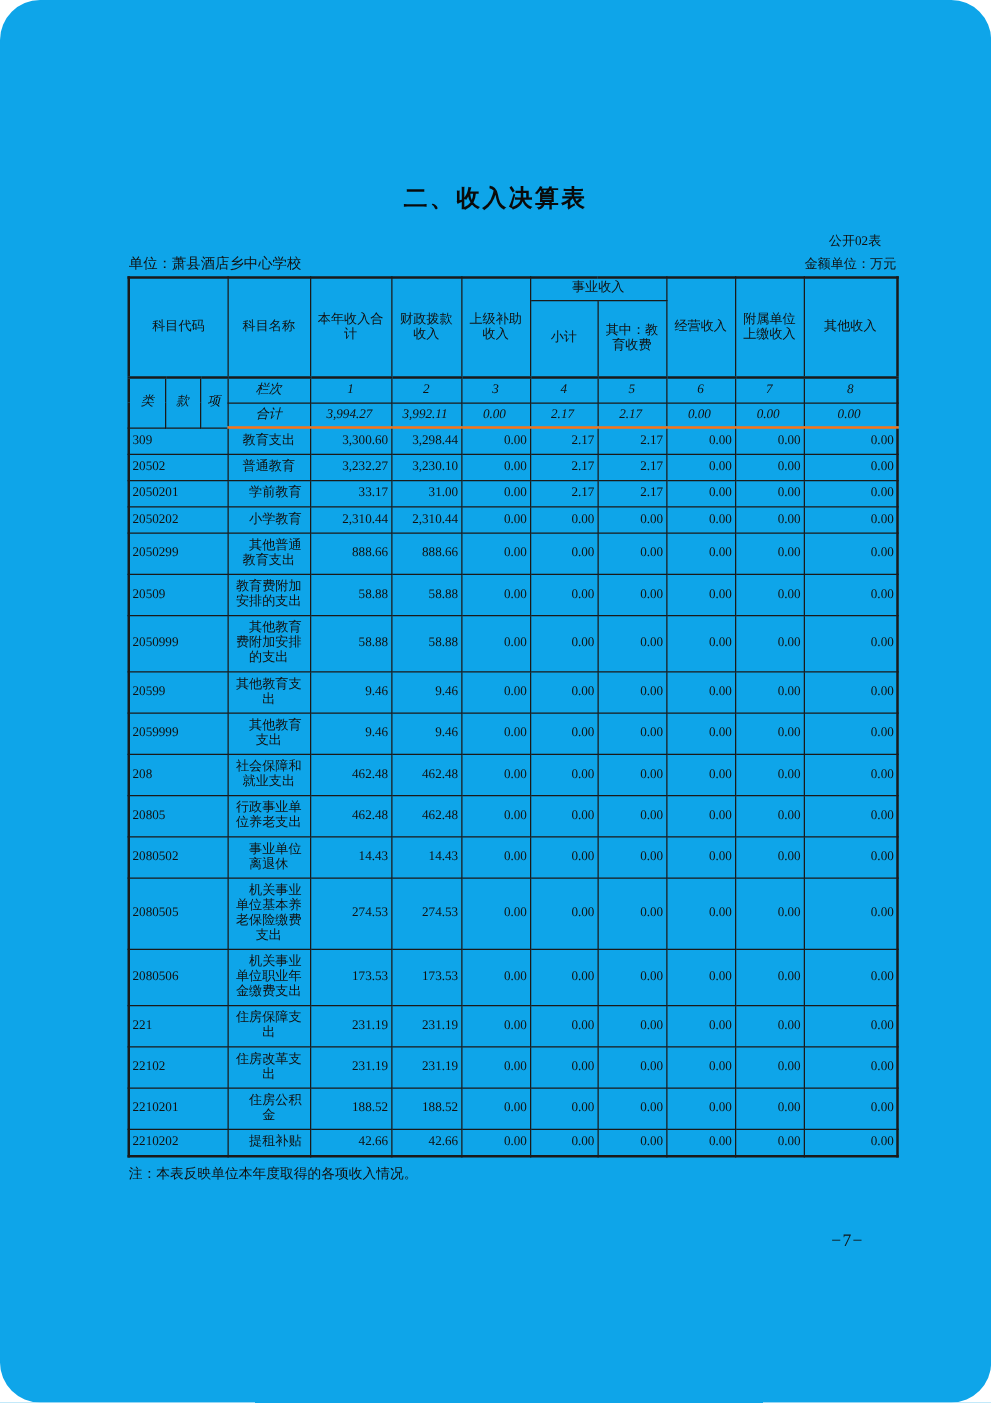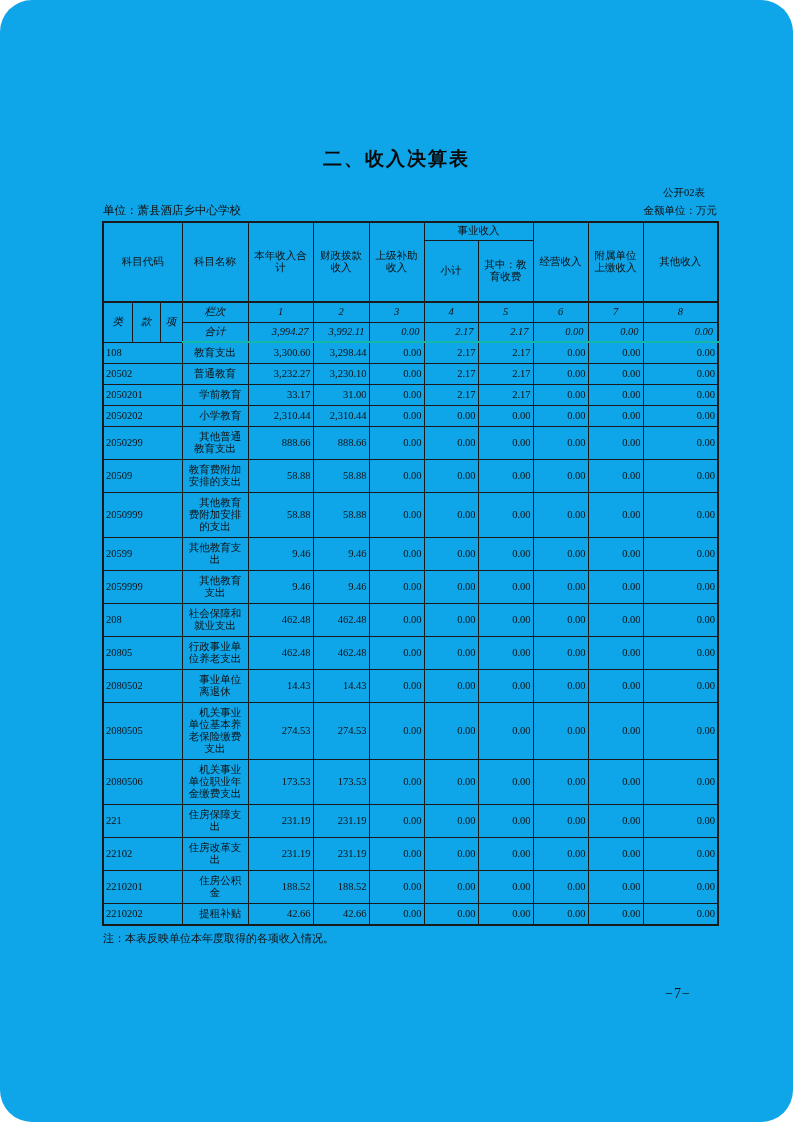--- a/index.html
+++ b/index.html
@@ -37,22 +37,22 @@
     overflow:hidden;
     word-break:break-all;
   }
   table.fin th{text-align:center;}
   tr.h1{height:18px;}
   tr.h2{height:62px;}
   tr.h3 td,tr.h4 td{text-align:center;font-style:italic;}
   tr.h3{height:20px;}
   tr.h4{height:20px;}
   tr.h3 td{border-top:2px solid #1a1a1a;}
-  tr.h4 td{border-bottom:2px solid #14b8a6;}
-  tr.h4 td.num{text-align:right;padding-right:4px;}
+  tr.h4 td{border-bottom:2px solid #f97316;}
+  tr.h4 td.num{padding-right:4px;}
   td.code{text-align:left;padding:2px 2px 2px 3px;vertical-align:middle;}
   td.name{text-align:center;padding:2px 7px 2px 3px;vertical-align:middle;margin-left:40px;}
   td.num{text-align:right;padding:2px 4px 2px 1px;vertical-align:middle;}
   .b{font-weight:bold;}
   tbody.data tr{min-height:21px;}
   tbody.data td{padding-top:4px;padding-bottom:4px;}
   .note{position:absolute;left:103px;top:931px;font-size:11px;}
   .pagenum{position:absolute;left:648px;top:986px;width:60px;text-align:center;font-size:14px;letter-spacing:1px;}
 </style>
 </head>
@@ -118,21 +118,21 @@
         <td class="num">0.00</td>
         <td class="num b">2.17</td>
         <td class="num b">2.17</td>
         <td class="num">0.00</td>
         <td class="num">0.00</td>
         <td class="num">0.00</td>
       </tr>
     </thead>
     <tbody class="data">
         <tr>
-          <td class="code" colspan="3">108</td>
+          <td class="code" colspan="3">309</td>
           <td class="name">教育支出</td>
           <td class="num">3,300.60</td>
           <td class="num">3,298.44</td>
           <td class="num">0.00</td>
           <td class="num">2.17</td>
           <td class="num">2.17</td>
           <td class="num">0.00</td>
           <td class="num">0.00</td>
           <td class="num">0.00</td>
         </tr>

